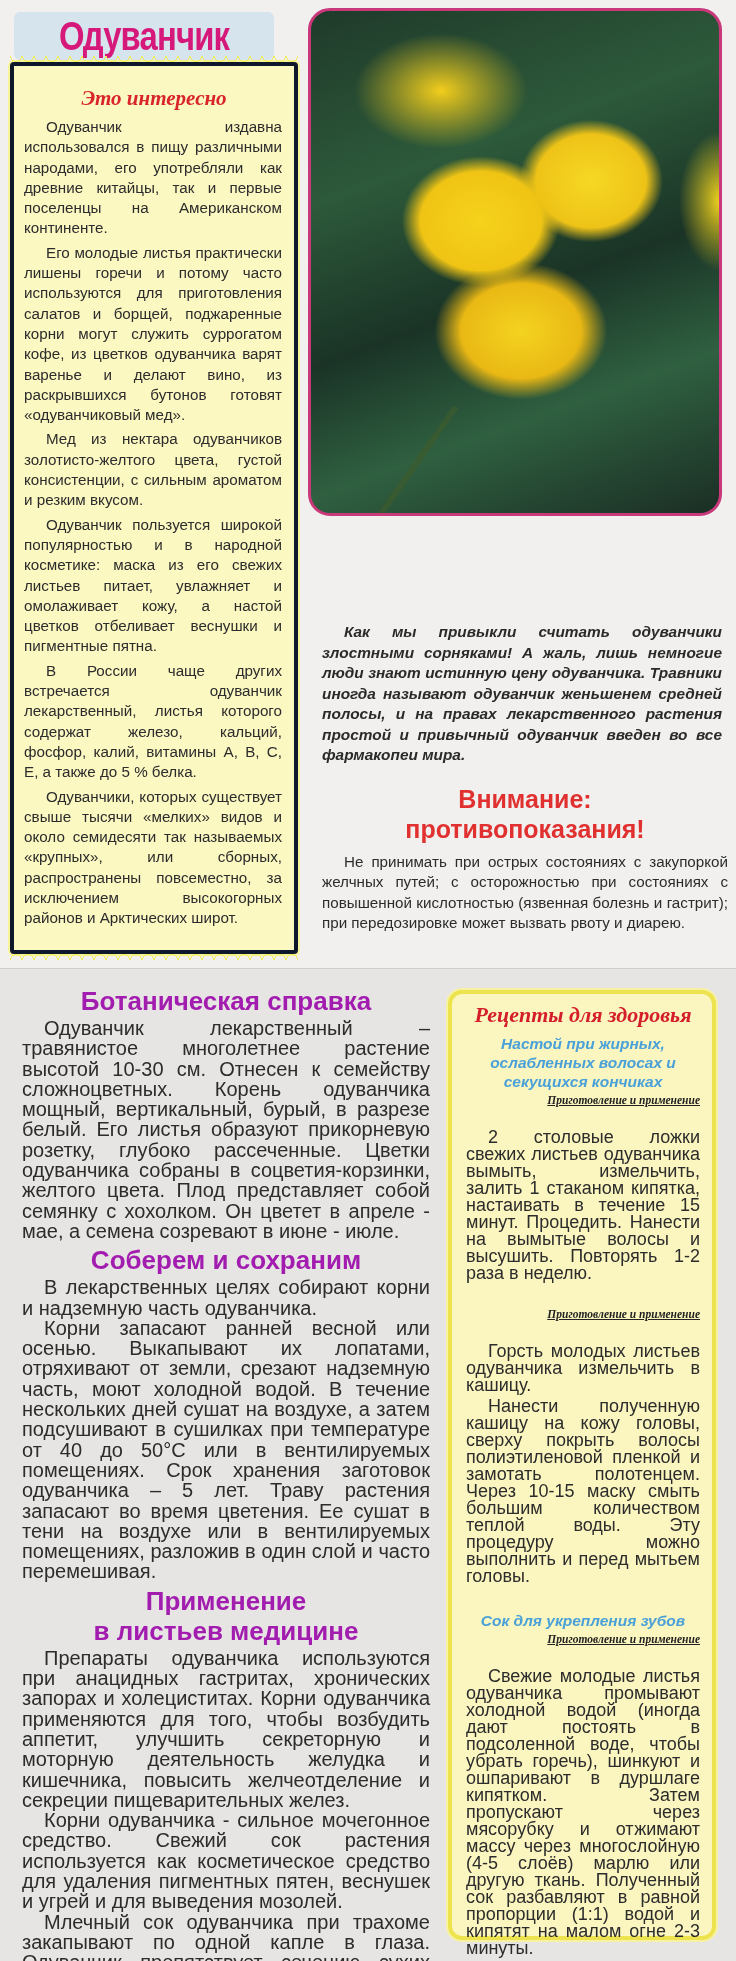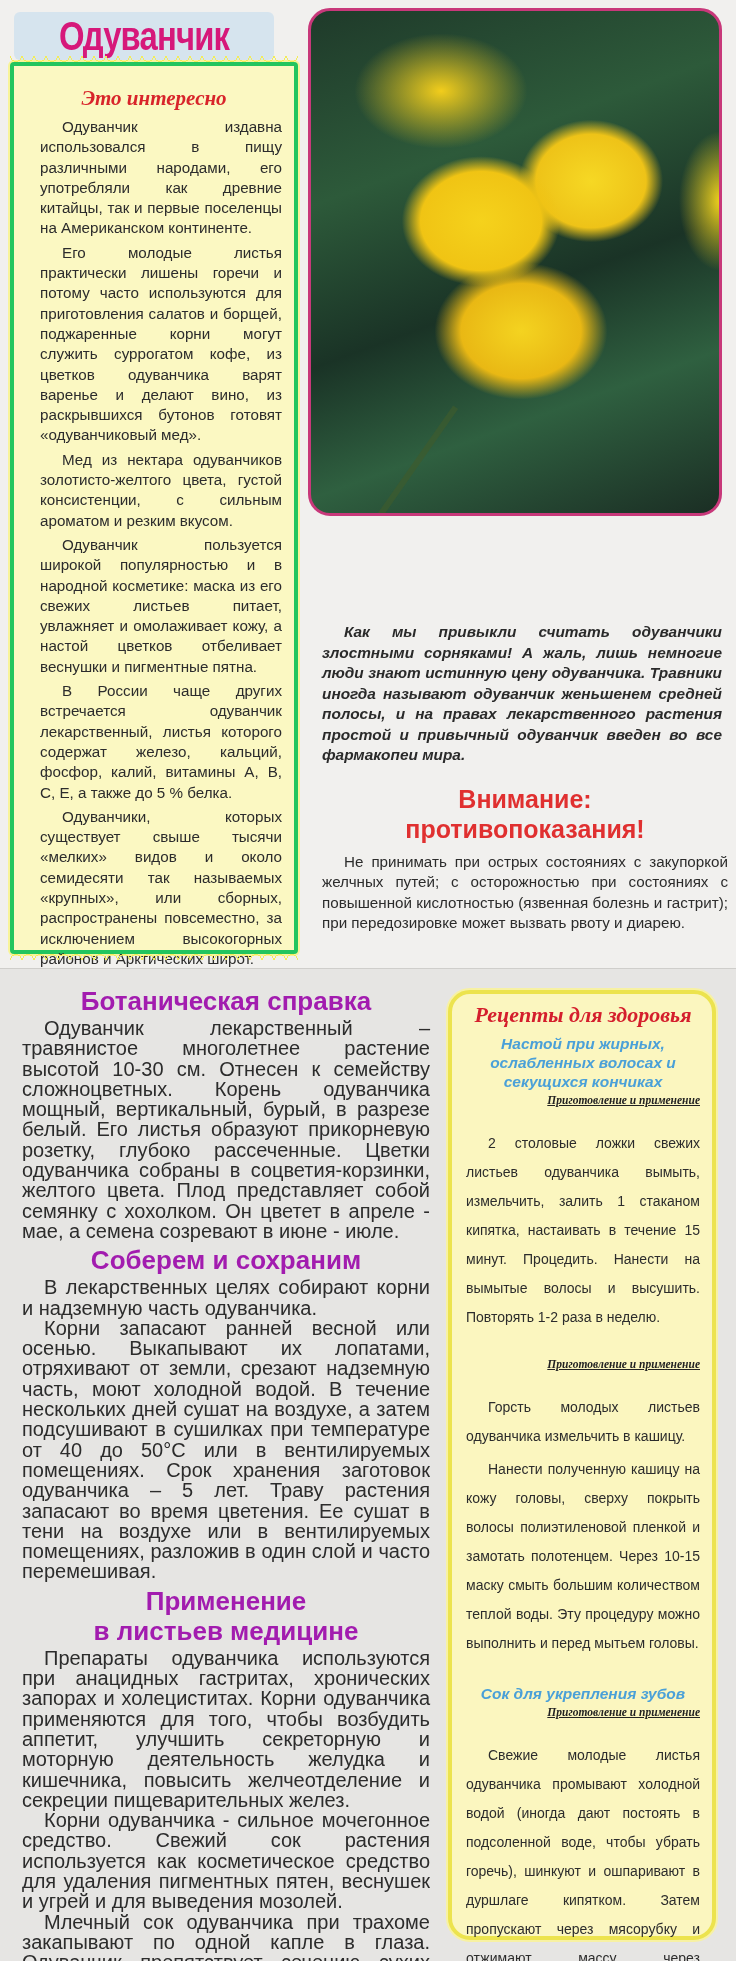--- a/index.html
+++ b/index.html
@@ -28,41 +28,41 @@
     position: absolute; left: 0; top: 2px; width: 100%;
     text-align: center; font-size: 40px; font-weight: bold;
     color: #d6187a; letter-spacing: -1px; line-height: 44px;
     transform: scaleX(0.82);
     font-family: "Liberation Sans", sans-serif;
   }
   
   .interest-box {
     position: absolute; left: 10px; top: 62px; width: 288px; height: 892px;
     background: #fbf8c2;
-    border: 4px solid #22c55e;
+    border: 4px solid #0f172a;
     border-radius: 4px;
     box-shadow: 0 0 0 2px #f8f49a;
   }
   .interest-box::before, .interest-box::after {
     content: ""; position: absolute; left: -4px; right: -4px; height: 10px;
     background: radial-gradient(circle at 6px 0, transparent 5px, #f2ec5a 5px, #f2ec5a 6px, transparent 6px) repeat-x;
     background-size: 12px 10px;
   }
   .interest-box::before { top: -10px; }
   .interest-box::after { bottom: -10px; transform: scaleY(-1); }
   .interest-heading {
     text-align: center; font-size: 21px; font-weight: bold; font-style: italic;
     color: #d8242a; margin-top: 20px; margin-bottom: 6px;
     font-family: "Liberation Serif", serif;
   }
   .body-text {
     font-size: 15.2px; line-height: 20.3px; text-align: justify;
     color: #2c2c2c;
   }
-  .interest-box .body-text { padding: 0 12px 0 26px; }
+  .interest-box .body-text { padding: 0 12px 0 10px; }
   .para { text-indent: 22px; margin-bottom: 4px; }
   .para:last-child { margin-bottom: 0; }
 
   
   .photo {
     position: absolute; left: 308px; top: 8px; width: 414px; height: 508px;
     border: 3px solid #c8387a; border-radius: 22px; overflow: hidden;
     background:
       radial-gradient(ellipse 110px 90px at 170px 210px, #f5d21c 0%, #f0c414 55%, rgba(240,196,20,0) 72%),
       radial-gradient(ellipse 100px 85px at 280px 170px, #f6d824 0%, #eec318 55%, rgba(238,195,24,0) 72%),
@@ -101,38 +101,38 @@
     line-height: 30px; margin: 4px 0 2px 0;
   }
   .left-col .body-text { font-size: 20px; line-height: 20.3px; }
   .left-col .para { margin-bottom: 0; }
 
   
   .recipe-box {
     position: absolute; left: 448px; top: 990px; width: 268px; height: 950px;
     background: #fbf6bf;
     border: 4px solid #ece34e;
-    border-radius: 22px;
+    border-radius: 14px;
     box-shadow: 0 0 0 2px #f7f1a3;
     padding: 8px 12px 0 14px;
   }
   .recipe-title {
     text-align: center; font-size: 22px; font-weight: bold; font-style: italic;
     color: #d41e2c; font-family: "Liberation Serif", serif; margin-bottom: 6px;
   }
   .recipe-subtitle {
     text-align: center; font-size: 15.5px; font-weight: bold; font-style: italic;
     color: #4aa0d8; line-height: 19px;
   }
   .recipe-prep {
     text-align: right; font-size: 11.5px; font-weight: bold; font-style: italic;
     text-decoration: underline; color: #222; font-family: "Liberation Serif", serif;
     margin: 3px 0 4px 0;
   }
-  .recipe-box .body-text { font-size: 14px; line-height: 29px; margin-top: 23px; }
+  .recipe-box .body-text { font-size: 18px; line-height: 17px; margin-top: 23px; }
   .recipe-section { margin-bottom: 26px; }
 </style>
 </head>
 <body>
 
 <div class="page-top"></div>
 <div class="page-bottom"></div>
 
 <div class="title-band">
   <div class="main-title">Одуванчик</div>

